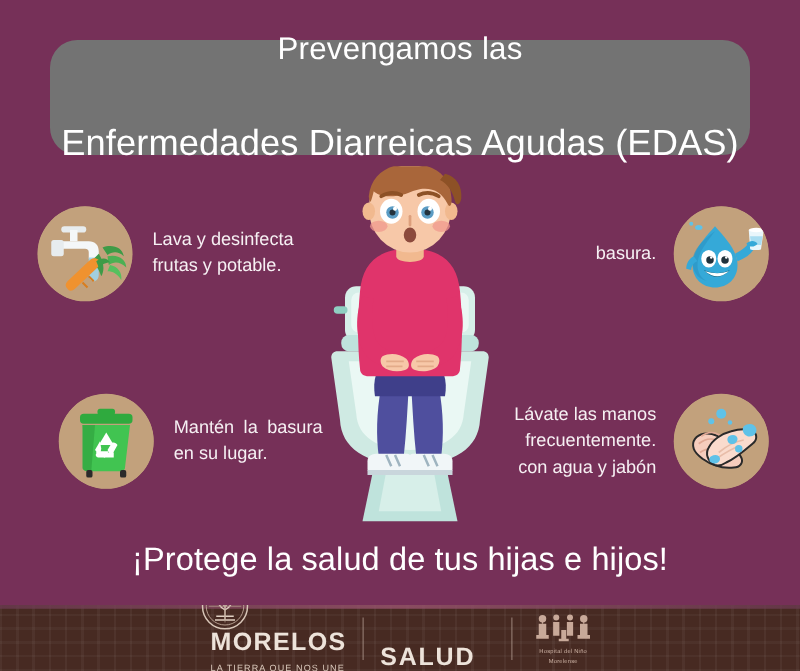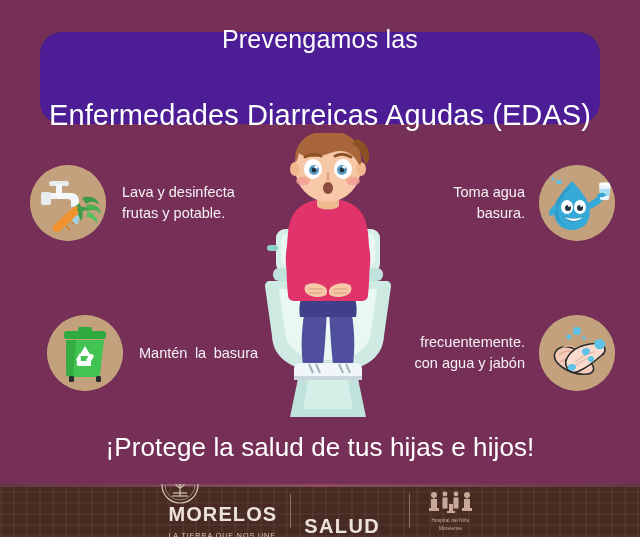--- a/index.html
+++ b/index.html
@@ -18,21 +18,21 @@
     background: #763058;
   }
 
   
   .title-banner {
     position: absolute;
     left: 40px;
     top: 32px;
     width: 560px;
     height: 92px;
-    background: #4c1d95;
+    background: #737373;
     border-radius: 22px;
     display: flex;
     flex-direction: column;
     align-items: center;
     justify-content: center;
     box-sizing: border-box;
   }
   .title-line1 {
     color: #ffffff;
     font-size: 25px;
@@ -332,20 +332,21 @@
 
         <path d="M38 31 l6 10 h-5 l0 0 h-2 l-5 0 z" fill="#ffffff"></path>
         <path d="M30 46 l10 0 l-3 5 l-5 0 c-2 0 -3 -2 -2 -3 z" fill="#ffffff"></path>
         <path d="M47 41 l-5 9 l-3 -5 l3 -5 c1 -2 4 -1 5 1 z" fill="#ffffff"></path>
         <path d="M33 38 l-4 7 l4 4 l1 -5 z" fill="#ffffff"></path>
         <path d="M44 51 l-8 0 l1 -4 l7 0 z" fill="#ffffff"></path>
       </svg>
     </div>
     <div class="tip-text">
       <div class="justify-line">Mantén la basura</div>
+      <div>en su lugar.</div>
     </div>
   </div>
 
   <div class="tip tip-right" id="tip-water">
     <div class="icon-circle">
       <svg viewBox="0 0 76 76" width="76" height="76" aria-hidden="true">
         <circle cx="38" cy="38" r="38" fill="#c2a17c"></circle>
 
         <ellipse cx="20" cy="17" rx="3" ry="2" fill="#5fc2e8"></ellipse>
         <circle cx="14" cy="14" r="1.6" fill="#5fc2e8"></circle>
@@ -365,21 +366,20 @@
         <ellipse cx="41" cy="42" rx="6" ry="7" fill="#ffffff"></ellipse>
         <circle cx="29" cy="43" r="3" fill="#21323c"></circle>
         <circle cx="41" cy="43" r="3" fill="#21323c"></circle>
         <circle cx="30" cy="41" r="1" fill="#ffffff"></circle>
         <circle cx="42" cy="41" r="1" fill="#ffffff"></circle>
         <path d="M24 51 q10 11 21 0 q-10 5 -21 0 z" fill="#1d6e8c"></path>
         <path d="M25 52 q10 8 19 0 q-9 3 -19 0 z" fill="#ffffff"></path>
       </svg>
     </div>
     <div class="tip-text">
-      <div>Toma agua</div>
       <div>basura.</div>
     </div>
   </div>
 
   <div class="tip tip-right" id="tip-handwash">
     <div class="icon-circle">
       <svg viewBox="0 0 76 76" width="76" height="76" aria-hidden="true">
         <circle cx="38" cy="38" r="38" fill="#c2a17c"></circle>
 
         <circle cx="38" cy="16" r="4" fill="#5fc2e8"></circle>
@@ -392,20 +392,21 @@
         <path d="M33 57 c-6 -3 -8 -9 -5 -14 c3 -6 10 -11 18 -13 c7 -2 13 -2 17 0 c4 2 4 7 0 10 c-7 6 -14 12 -21 15 c-3 2 -6 3 -9 2 z" fill="#fadbcd" stroke="#2a2a2a" stroke-width="1.6" stroke-linejoin="round"></path>
         <path d="M36 47 c6 -5 13 -9 20 -10 M34 52 c6 -4 12 -8 18 -10" stroke="#e8bda9" stroke-width="1.4" fill="none"></path>
 
         <path d="M56 26 c4 -3 9 -2 10 2 c1 4 -3 7 -7 6 c-3 -1 -5 -5 -3 -8 z" fill="#5fc2e8"></path>
         <path d="M44 34 c3 -2 7 -1 7 2 c0 3 -3 5 -6 4 c-2 -1 -3 -4 -1 -6 z" fill="#5fc2e8"></path>
         <path d="M30 50 c3 -2 7 -1 7 2 c0 3 -4 5 -7 3 c-2 -1 -2 -4 0 -5 z" fill="#5fc2e8"></path>
         <circle cx="52" cy="44" r="3" fill="#5fc2e8"></circle>
       </svg>
     </div>
     <div class="tip-text">
+      <div>Lávate las manos</div>
       <div>frecuentemente.</div>
       <div>con agua y jabón</div>
     </div>
   </div>
 
   <div class="tagline">¡Protege la salud de tus hijas e hijos!</div>
 
   <div class="logo-bar">
     <div class="logo-group">
 

